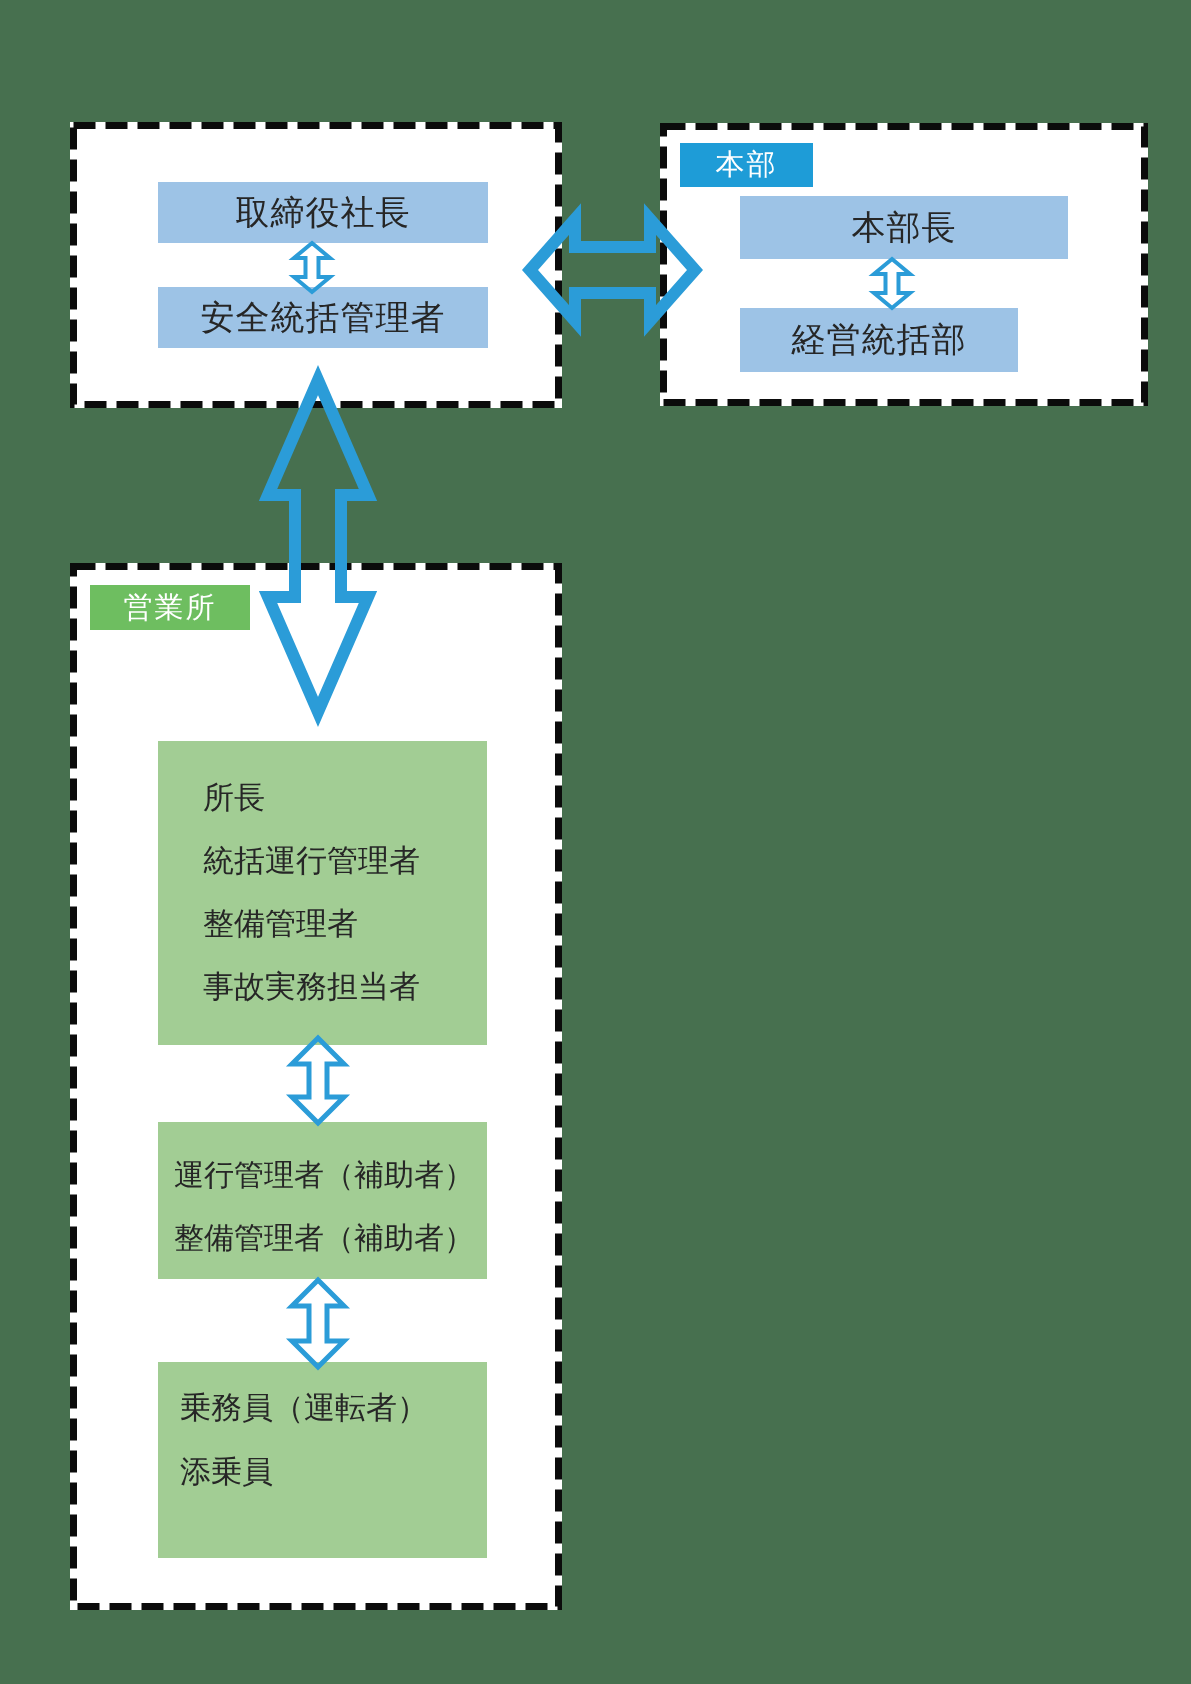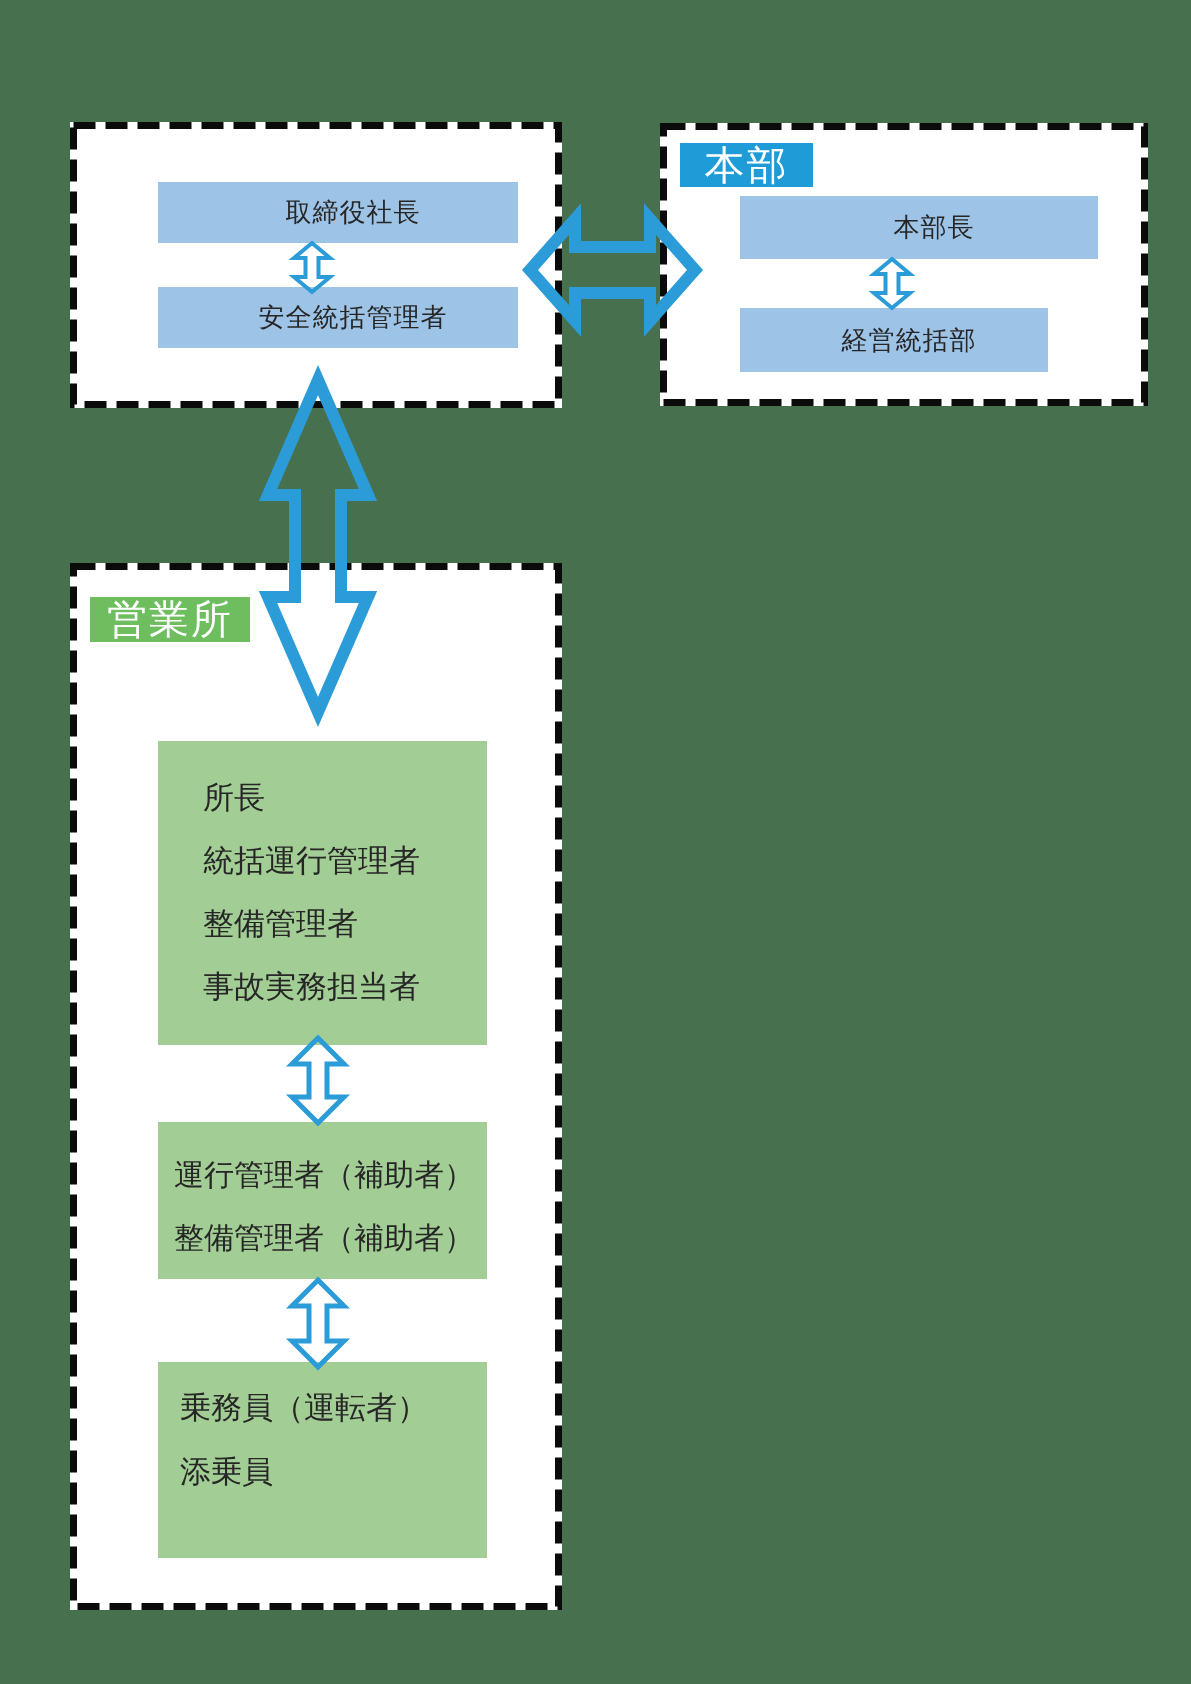--- a/index.html
+++ b/index.html
@@ -15,34 +15,34 @@
     color:var(--text-dark,#262626);
   }
   .panel{position:absolute; background:var(--panel-fill,#fff);}
   #panel-management{left:70px; top:122px; width:492px; height:286px;}
   #panel-hq{left:660px; top:123px; width:488px; height:283px;}
   #panel-office{left:70px; top:563px; width:492px; height:1047px;}
 
   .role{
     position:absolute; background:var(--light-blue,#9DC3E6);
     display:flex; align-items:center; justify-content:center;
-    font-size:26px; letter-spacing:1px;padding-left:30px;
+    font-size:34px; letter-spacing:1px;
   }
   #role-ceo{left:158px; top:182px; width:330px; height:61px;}
   #role-safety{left:158px; top:287px; width:330px; height:61px;}
   #role-hq-head{left:740px; top:196px; width:328px; height:63px;}
   #role-hq-div{left:740px; top:308px; width:278px; height:64px;}
 
   .tag{
     position:absolute; color:var(--tag-text,#fff);
     display:flex; align-items:center; justify-content:center;
-    font-size:40px; letter-spacing:2px;
+    font-size:29px; letter-spacing:2px;
   }
   #tag-hq{left:680px; top:143px; width:133px; height:44px; background:var(--blue-tag,#1E9CD7);}
-  #tag-office{left:90px; top:585px; width:160px; height:45px; background:var(--green-tag,#6EBE60);margin-top:12px;}
+  #tag-office{left:90px; top:585px; width:160px; height:45px; background:var(--green-tag,#6EBE60);}
 
   .group{
     position:absolute; background:var(--green-fill,#A2CD94);
     box-sizing:border-box;
   }
   #group-managers{left:158px; top:741px; width:329px; height:304px; padding:25px 0 0 38px; font-size:31px;}
   #group-assistants{left:158px; top:1122px; width:329px; height:157px; padding:21px 0 0 16px; font-size:30px;}
   #group-crew{left:158px; top:1362px; width:329px; height:196px; padding:14px 0 0 22px; font-size:31px;}
   #group-managers .line{line-height:63px;margin-left:7px;}
   #group-assistants .line{line-height:63px;}

